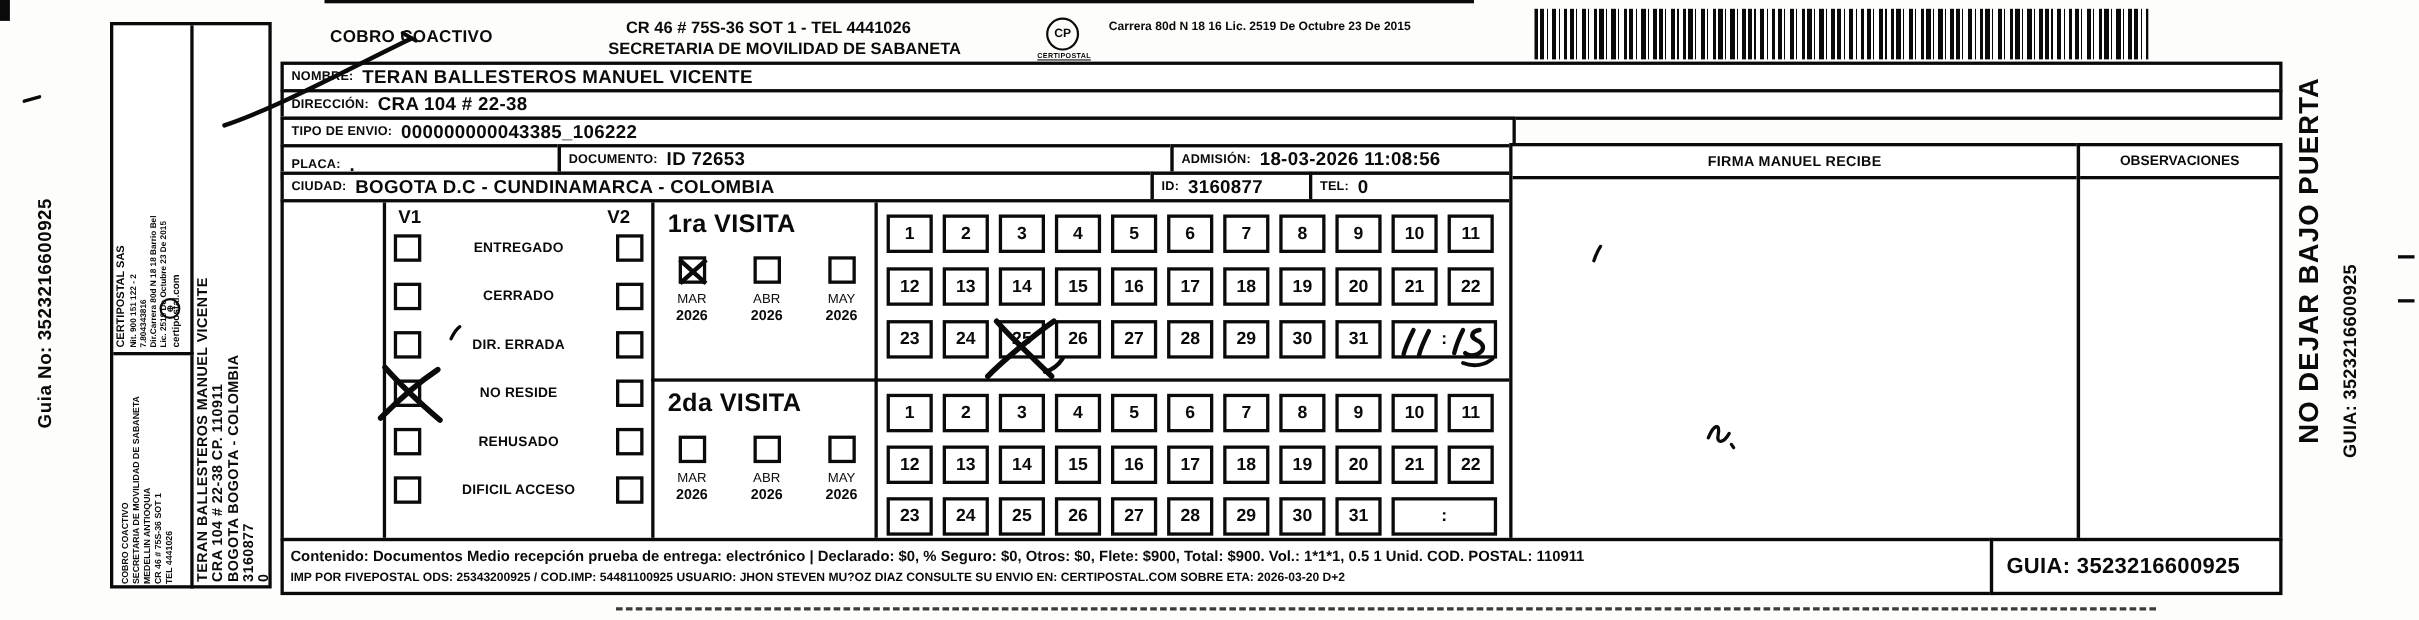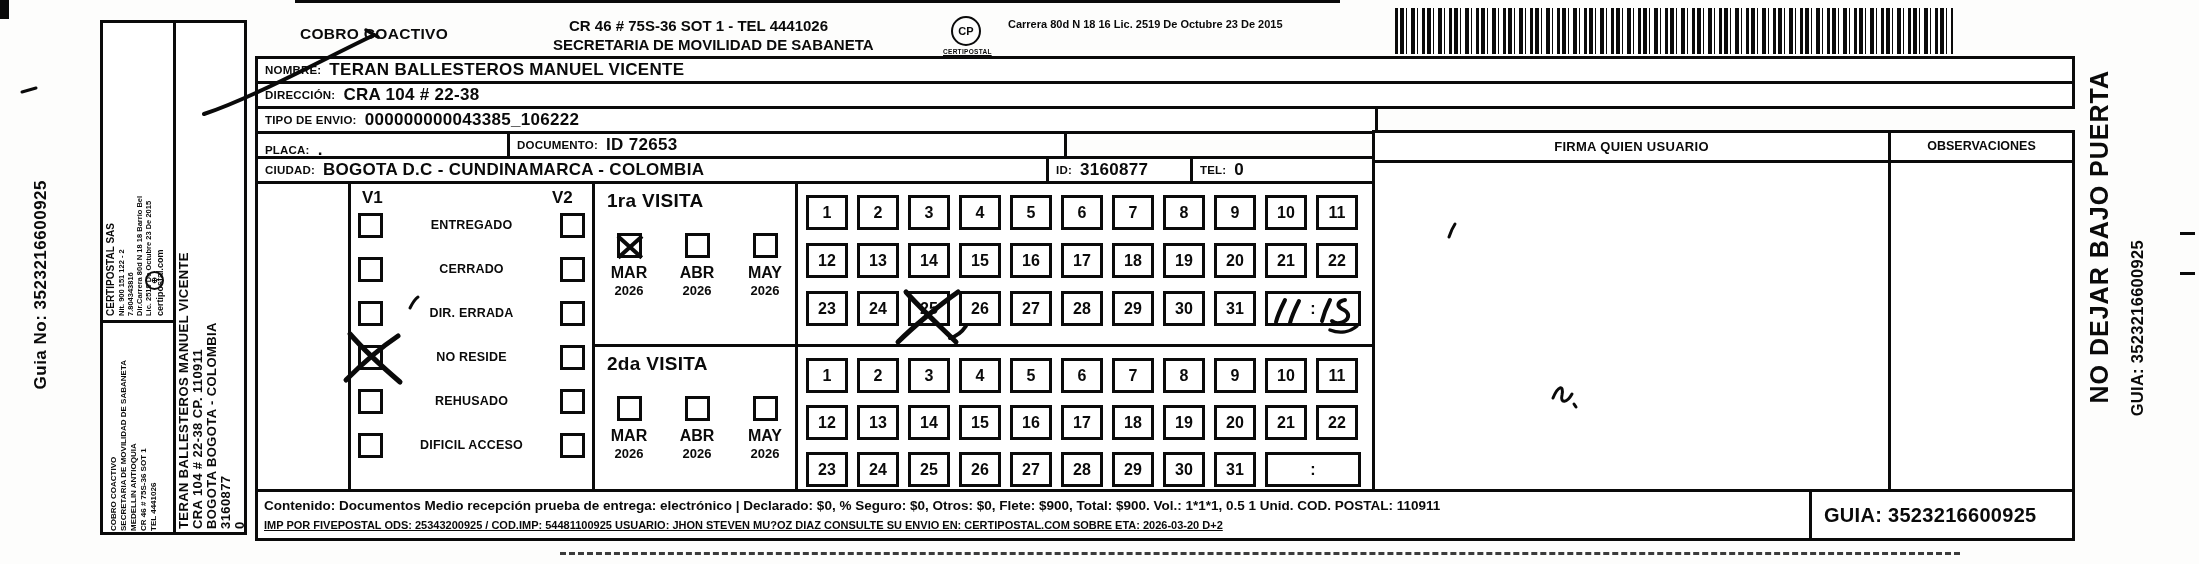--- a/index.html
+++ b/index.html
@@ -18,23 +18,23 @@
   .cb{position:relative;width:25px;height:25px;border:3px solid #0a0a0a;background:#fff;box-sizing:border-box;flex:0 0 auto;}
   .cb.checked::before,.cb.checked::after{content:"";position:absolute;left:-6px;top:8.5px;width:32px;height:3.5px;background:#0a0a0a;}
   .cb.checked::before{transform:rotate(42deg);}
   .cb.checked::after{transform:rotate(-42deg);}
   
   .status-row{position:absolute;left:351px;width:241px;height:44px;display:flex;align-items:center;padding:0 7px;box-sizing:border-box;}
   .status-label{flex:1;text-align:center;font-size:12.5px;font-weight:700;letter-spacing:.2px;}
   
   .months{position:absolute;display:flex;gap:16px;}
   .mcol{width:52px;display:flex;flex-direction:column;align-items:center;}
-  .mlabel{font-size:16px;font-weight:700;margin-top:6px;}
+  .mlabel{font-size:12px;font-weight:400;margin-top:6px;}
   .myear{font-size:13px;font-weight:700;margin-top:1px;}
-  .vtitle{position:absolute;font-size:19px;font-weight:700;letter-spacing:.3px;}
+  .vtitle{position:absolute;font-size:23px;font-weight:700;letter-spacing:.3px;}
   
   .dayrow{position:absolute;display:flex;gap:9px;}
   .day{width:42px;height:35px;border:3px solid #0a0a0a;box-sizing:border-box;display:flex;align-items:center;justify-content:center;
        font-size:16px;font-weight:700;background:#fff;}
   .timebox{width:96px;height:35px;border:3px solid #0a0a0a;box-sizing:border-box;display:flex;align-items:center;justify-content:center;
        font-size:16px;font-weight:700;background:#fff;}
   .hdrcell{border-bottom:3px solid #0a0a0a;text-align:center;font-weight:700;}
   .penline{stroke:#0a0a0a;fill:none;stroke-linecap:round;}
 </style>
 </head>
@@ -116,20 +116,24 @@
     <span class="flabel">TIPO DE ENVIO:</span>
     <span class="fvalue">000000000043385_106222</span>
   </div>
   <div class="bx frow" style="left:255px;top:131px;width:255px;height:33px;">
     <span class="flabel">PLACA:</span>
     <span class="fvalue">.</span>
   </div>
   <div class="bx frow" style="left:507px;top:131px;width:560px;height:28px;">
     <span class="flabel">DOCUMENTO:</span>
     <span class="fvalue">ID 72653</span>
+  </div>
+  <div class="bx frow" style="left:1064px;top:131px;width:314px;height:28px;">
+    <span class="flabel">ADMISIÓN:</span>
+    <span class="fvalue">18-03-2026 11:08:56</span>
   </div>
   <div class="bx frow" style="left:255px;top:156px;width:794px;height:28px;">
     <span class="flabel">CIUDAD:</span>
     <span class="fvalue">BOGOTA D.C - CUNDINAMARCA - COLOMBIA</span>
   </div>
   <div class="bx frow" style="left:1046px;top:156px;width:147px;height:28px;">
     <span class="flabel">ID:</span>
     <span class="fvalue">3160877</span>
   </div>
   <div class="bx frow" style="left:1190px;top:156px;width:188px;height:28px;">
@@ -290,29 +294,29 @@
         <div class="day">27</div>
         <div class="day">28</div>
         <div class="day">29</div>
         <div class="day">30</div>
         <div class="day">31</div>
         <div class="timebox">:</div>
       </div>
     </div>
 
   <div class="bx" style="left:1372px;top:130px;width:519px;height:362px;">
-    <div class="hdrcell" style="height:27px;line-height:27px;font-size:13px;letter-spacing:.3px;">FIRMA QUIEN USUARIO</div>
+    <div class="hdrcell" style="height:27px;line-height:27px;font-size:13px;letter-spacing:.3px;">FIRMA MANUEL RECIBE</div>
   </div>
   <div class="bx" style="left:1888px;top:130px;width:187px;height:362px;">
     <div class="hdrcell" style="height:27px;line-height:27px;font-size:12.5px;">OBSERVACIONES</div>
   </div>
 
   <div class="bx" style="left:255px;top:489px;width:1557px;height:52px;padding:3px 6px;overflow:hidden;">
     <div style="font-size:13.5px;font-weight:600;line-height:21px;white-space:nowrap;">Contenido: Documentos Medio recepción prueba de entrega: electrónico | Declarado: $0, % Seguro: $0, Otros: $0, Flete: $900, Total: $900. Vol.: 1*1*1, 0.5  1 Unid. COD. POSTAL: 110911</div>
-    <div style="font-size:11px;font-weight:600;line-height:18px;white-space:nowrap;text-decoration:underline;">IMP POR FIVEPOSTAL ODS: 25343200925 / COD.IMP: 54481100925 USUARIO: JHON STEVEN MU?OZ DIAZ CONSULTE SU ENVIO EN: CERTIPOSTAL.COM SOBRE ETA: 2026-03-20 D+2</div>
+    <div style="font-size:11px;font-weight:600;line-height:18px;white-space:nowrap;">IMP POR FIVEPOSTAL ODS: 25343200925 / COD.IMP: 54481100925 USUARIO: JHON STEVEN MU?OZ DIAZ CONSULTE SU ENVIO EN: CERTIPOSTAL.COM SOBRE ETA: 2026-03-20 D+2</div>
   </div>
   <div class="bx" style="left:1809px;top:489px;width:266px;height:52px;display:flex;align-items:center;padding-left:12px;">
     <span style="font-size:20px;font-weight:600;letter-spacing:.3px;">GUIA: 3523216600925</span>
   </div>
 
   <div class="abs" style="left:2085px;top:70px;width:42px;height:408px;">
     <div class="vtext" style="font-size:25px;font-weight:800;letter-spacing:1px;">NO DEJAR BAJO PUERTA</div>
   </div>
   <div class="abs" style="left:2128px;top:240px;width:28px;height:238px;">
     <div class="vtext" style="font-size:16.5px;font-weight:700;letter-spacing:.3px;">GUIA: 3523216600925</div>

